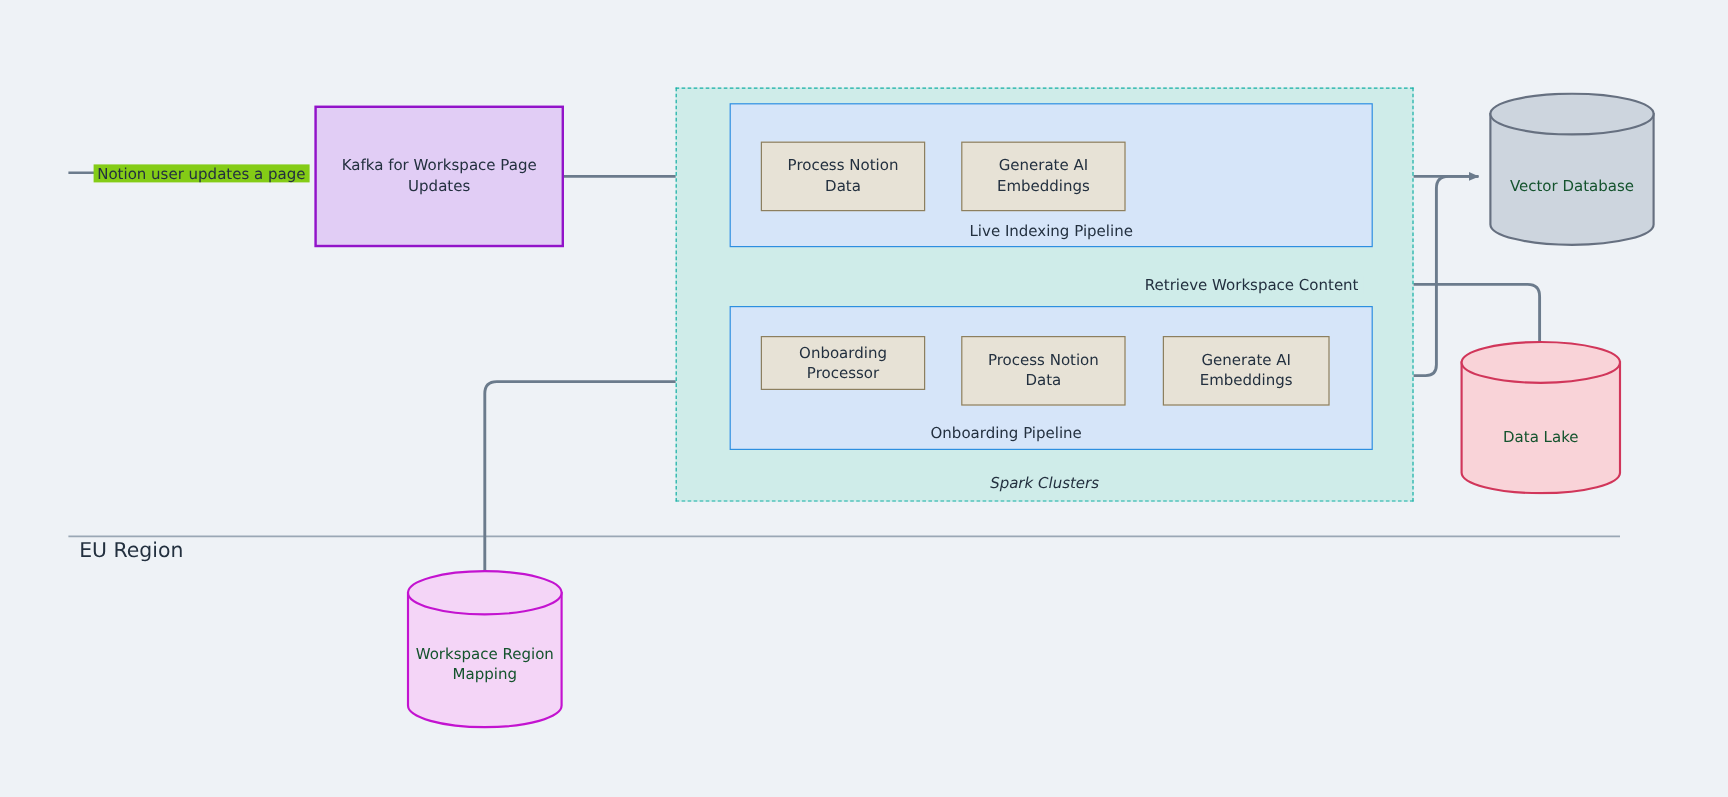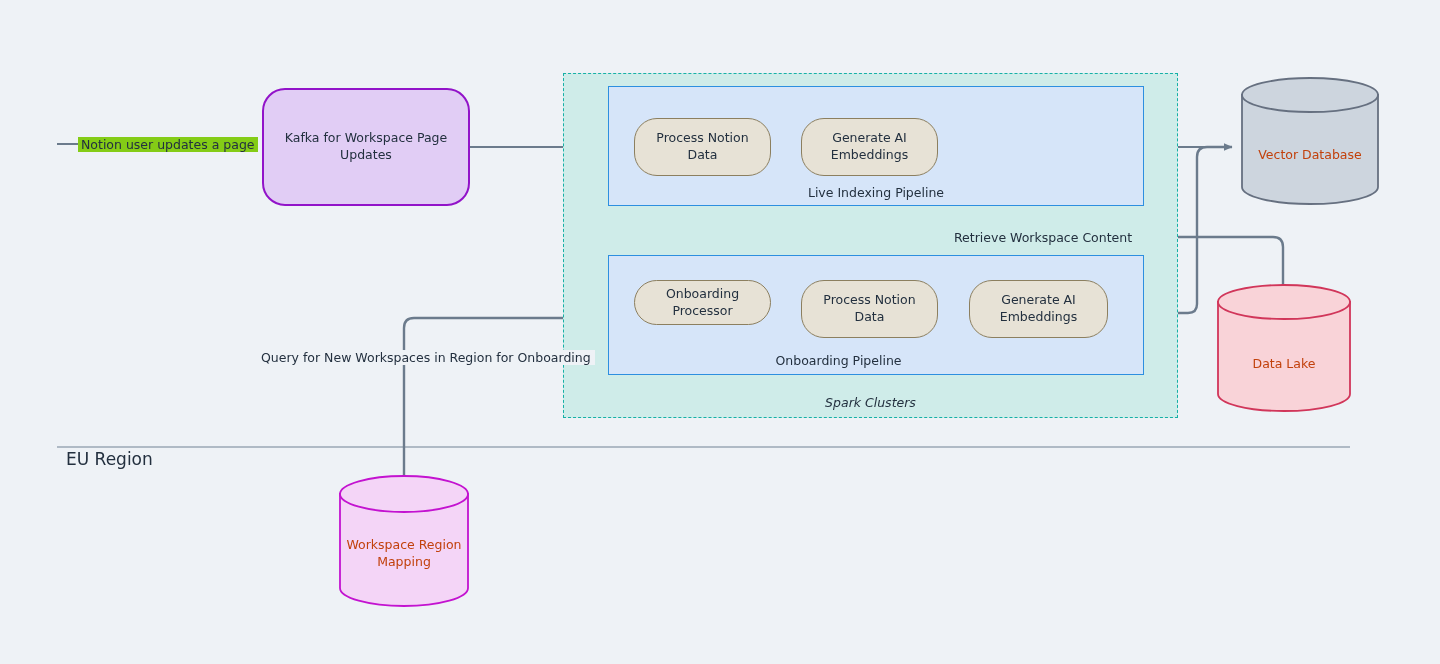--- a/index.html
+++ b/index.html
@@ -29,21 +29,20 @@
   
   .node {
     position: absolute;
     box-sizing: border-box;
     display: flex;
     align-items: center;
     justify-content: center;
     text-align: center;
     color: #23303f;
     line-height: 1.35;
-    border-radius: 23px;
   }
   .kafka-node {
     background: #e1cdf5;
     border: 2px solid #9213c9;
     font-size: 12.5px;
     padding: 0 10px;
   }
   .proc-node {
     background: #e7e2d6;
     border: 1.6px solid #8c7f5f;
@@ -82,21 +81,21 @@
   
   .cyl {
     position: absolute;
   }
   .cyl-text {
     position: absolute;
     width: 100%;
     left: 0;
     text-align: center;
     font-size: 12.5px;
-    color: #c2410c;
+    color: #14532d;
     line-height: 1.35;
     pointer-events: none;
   }
   
   .edge-label {
     position: absolute;
     font-size: 12.5px;
     color: #23303f;
     white-space: nowrap;
     background: transparent;
@@ -167,17 +166,16 @@
   <svg class="cyl" style="left:338px; top:475px;" width="132" height="133" viewBox="0 0 132 133">
     <path d="M2,19 L2,113 A64,18 0 0 0 130,113 L130,19 Z" fill="#f4d5f7" stroke="#c313d0" stroke-width="1.8"></path>
     <ellipse cx="66" cy="19" rx="64" ry="18" fill="#f4d5f7" stroke="#c313d0" stroke-width="1.8"></ellipse>
   </svg>
   <div class="cyl-text" style="left:338px; top:537px; width:132px;">Workspace Region Mapping</div>
 
   <div class="edge-label" style="left:78px; top:137px; background:#84cc16; padding:0 3px;">Notion user updates a page</div>
 
   <div class="edge-label" style="left:950px; top:230px; background:#cfece9; padding:0 4px;">Retrieve Workspace Content</div>
 
-  <div class="edge-label" style="left:257px; top:350px; background:#eef2f6; padding:0 4px;">Query for New Workspaces in Region for Onboarding</div>
 
   <div class="region-title" style="left:66px; top:415px;margin-top:34px;">EU Region</div>
 
 </div>
 
 </body></html>

